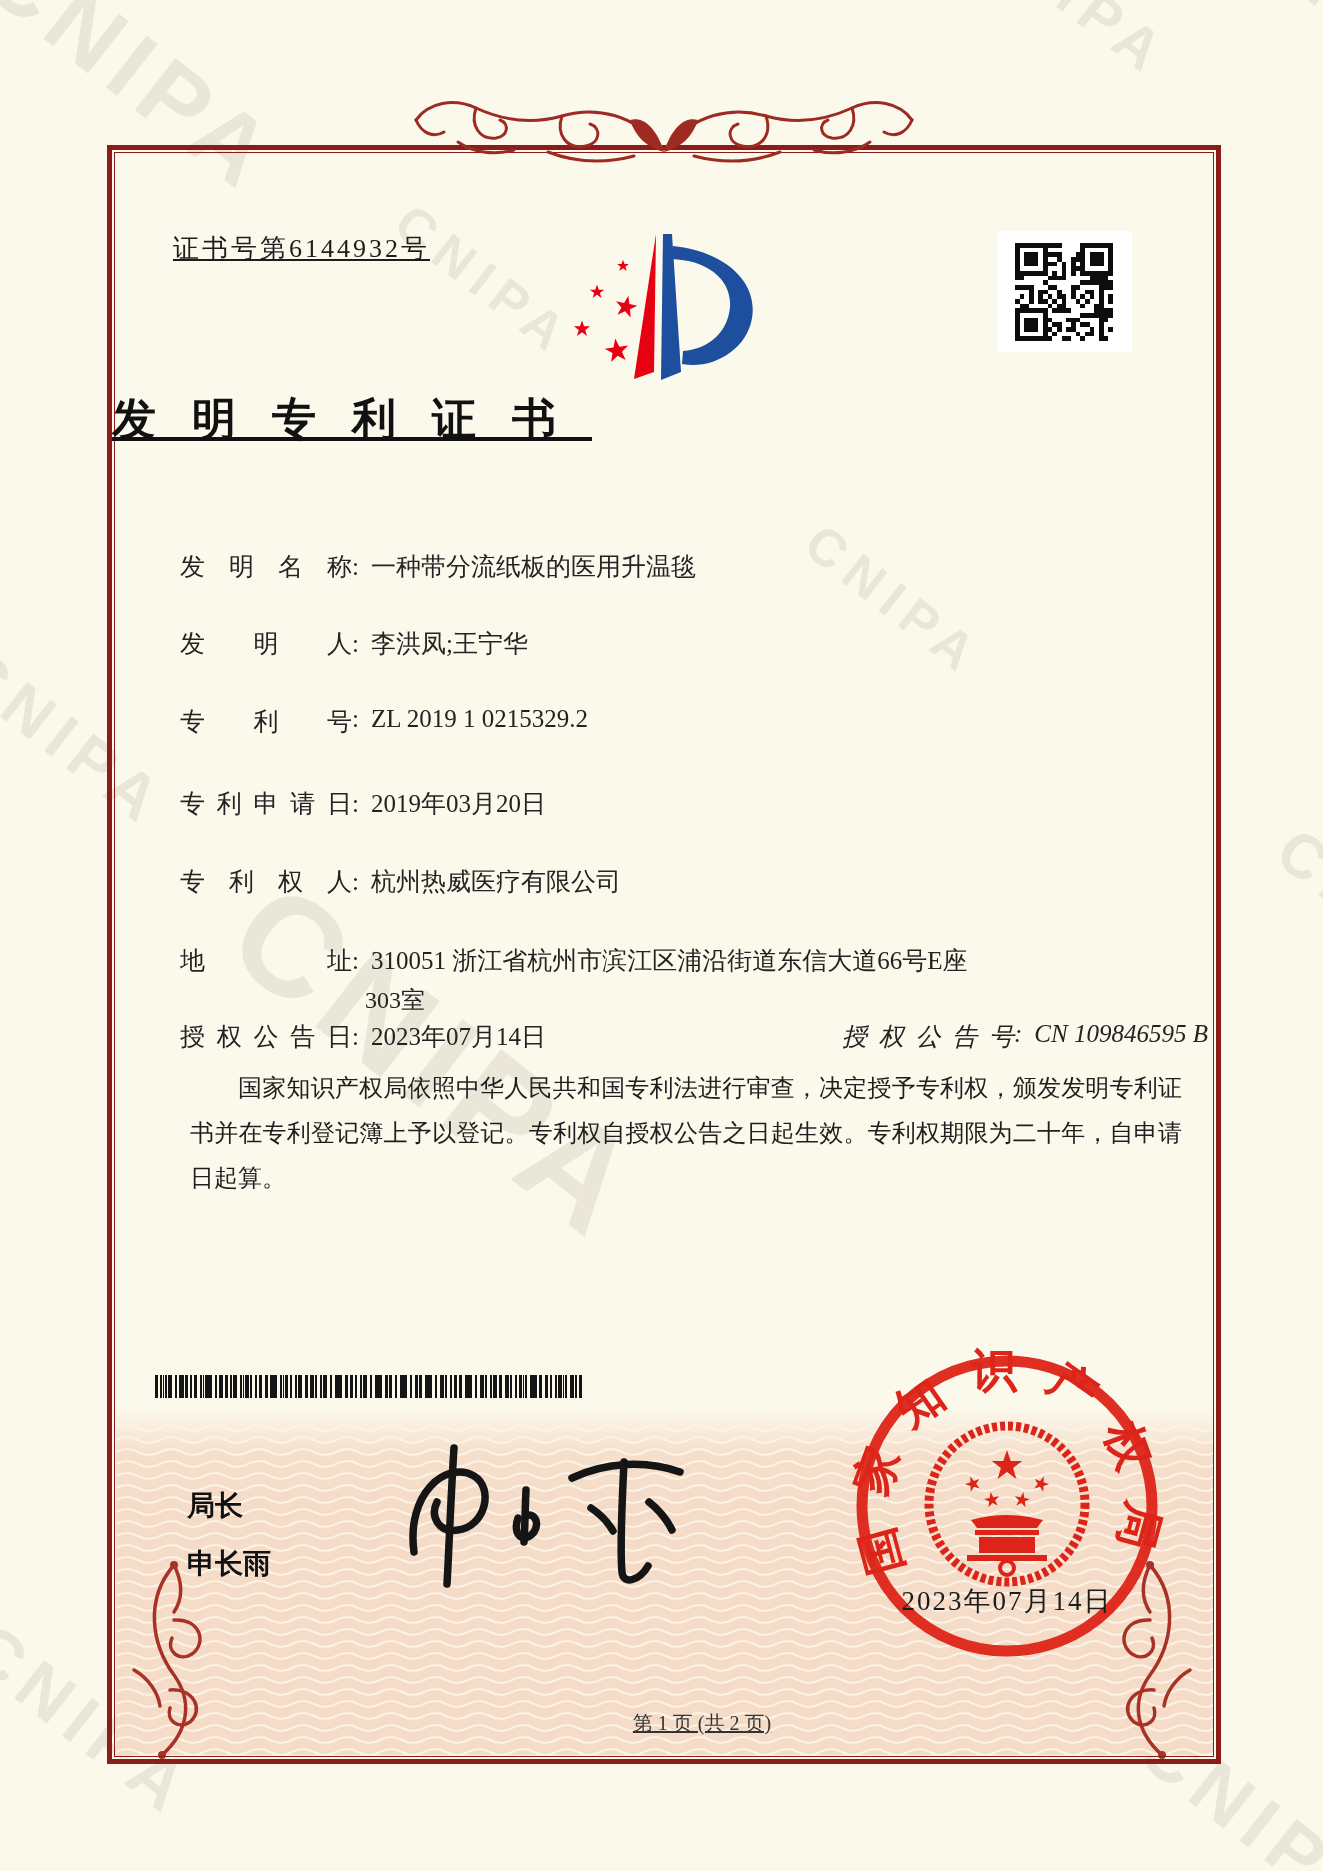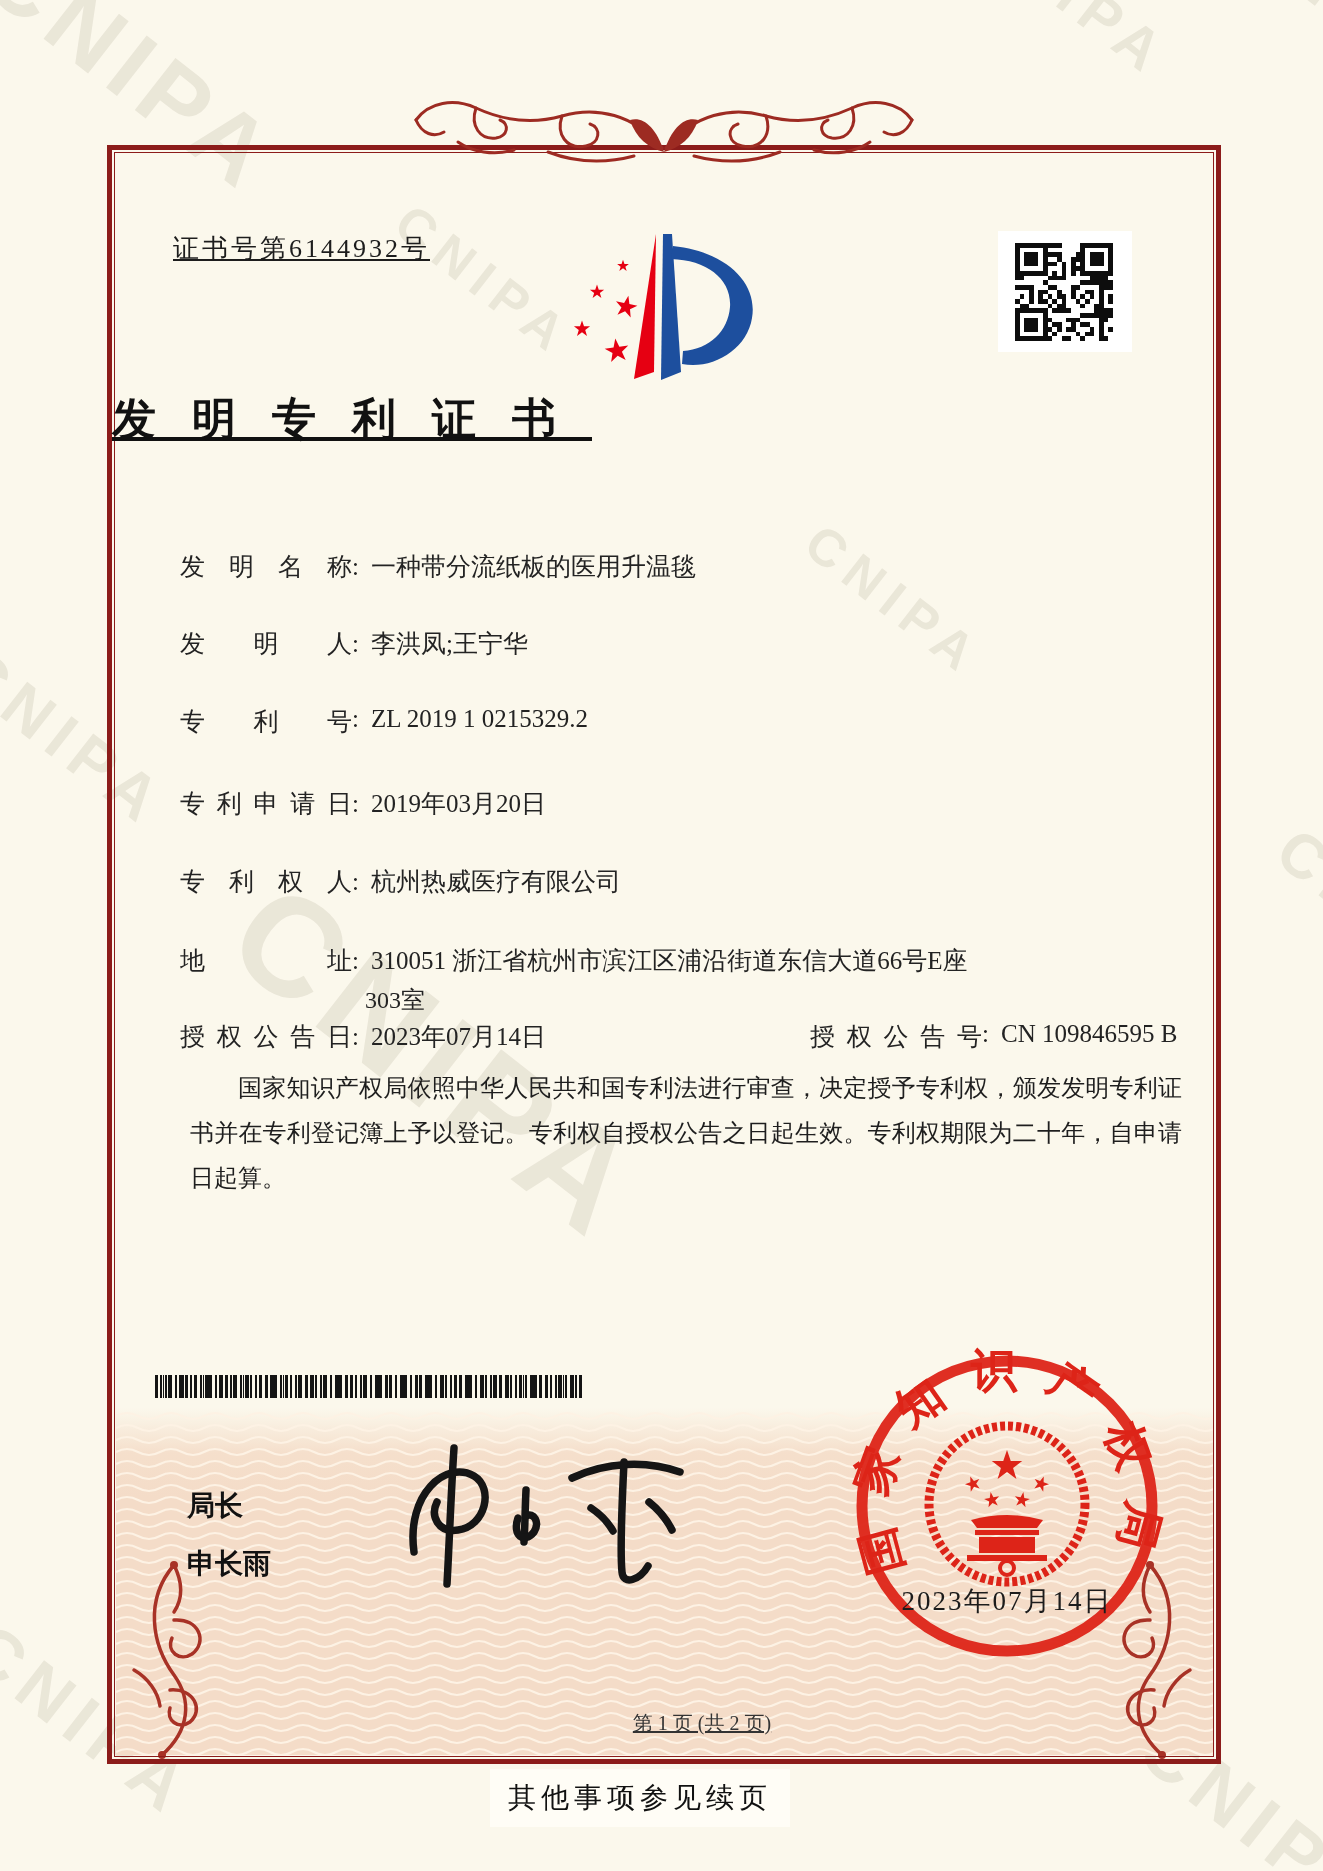--- a/index.html
+++ b/index.html
@@ -19,21 +19,21 @@
          background:linear-gradient(180deg, rgba(245,220,200,0) 0px, rgba(244,219,198,0.85) 45px, #f4dcc8 90px, #f4dcc8 100%);}
   .txt{position:absolute;z-index:4;text-decoration:underline;}
   .cert-no{left:173px;top:231px;font-size:26px;letter-spacing:3px;color:#1d1d1d;}
   .title{left:112px;top:390px;width:1100px;text-align:left;font-size:44px;font-weight:bold;
          letter-spacing:36px;color:#111;white-space:nowrap;}
   .frow{position:absolute;left:180px;z-index:4;font-size:25px;color:#232323;white-space:nowrap;}
   .flabel{display:inline-block;width:172px;text-align:justify;text-align-last:justify;vertical-align:top;}
   .fcolon{display:inline-block;margin-right:12px;}
   .fvalue{display:inline-block;}
   .addr2{position:absolute;left:365px;top:984px;z-index:4;font-size:24px;color:#232323;}
-  .grant-no{position:absolute;left:630px;top:0;white-space:nowrap;}
+  .grant-no{position:absolute;left:662px;top:0;white-space:nowrap;font-style:italic;}
   .para{position:absolute;left:190px;width:992px;z-index:4;font-size:24px;line-height:45px;
         text-align:justify;text-indent:2em;color:#1e1e1e;}
   .barcode{position:absolute;left:155px;top:1375px;width:428px;height:23px;z-index:4;
     background:
       repeating-linear-gradient(90deg,#141414 0 2px,transparent 2px 5px),
       repeating-linear-gradient(90deg,#141414 0 1px,transparent 1px 8px),
       repeating-linear-gradient(90deg,#141414 0 3px,transparent 3px 13px);}
   .director{position:absolute;left:187px;z-index:5;font-family:"Liberation Sans","DejaVu Sans",sans-serif;
             font-weight:bold;font-size:28px;color:#111;}
   .qrbox{position:absolute;left:998px;top:231px;width:134px;height:121px;background:#fff;z-index:4;}
@@ -681,17 +681,14 @@
       <rect x="-32" y="24" width="64" height="5"></rect>
       <path d="M-28 31 h56 v16 h-56 z"></path>
       <rect x="-40" y="49" width="80" height="6"></rect>
       <circle cx="0" cy="62" r="7" fill="none" stroke="#dd2418" stroke-width="4"></circle>
     </g>
     <text x="0" y="104" text-anchor="middle" font-size="27" fill="#1c1c1c" class="seal-date" letter-spacing="2">2023年07月14日</text>
   </svg>
 
   <div class="txt page-info">第 1 页 (共 2 页)</div>
 
-  <div class="note-box">
-    <span>其他事项参见续页</span>
-  </div>
 
 </div>
 
 </body></html>

